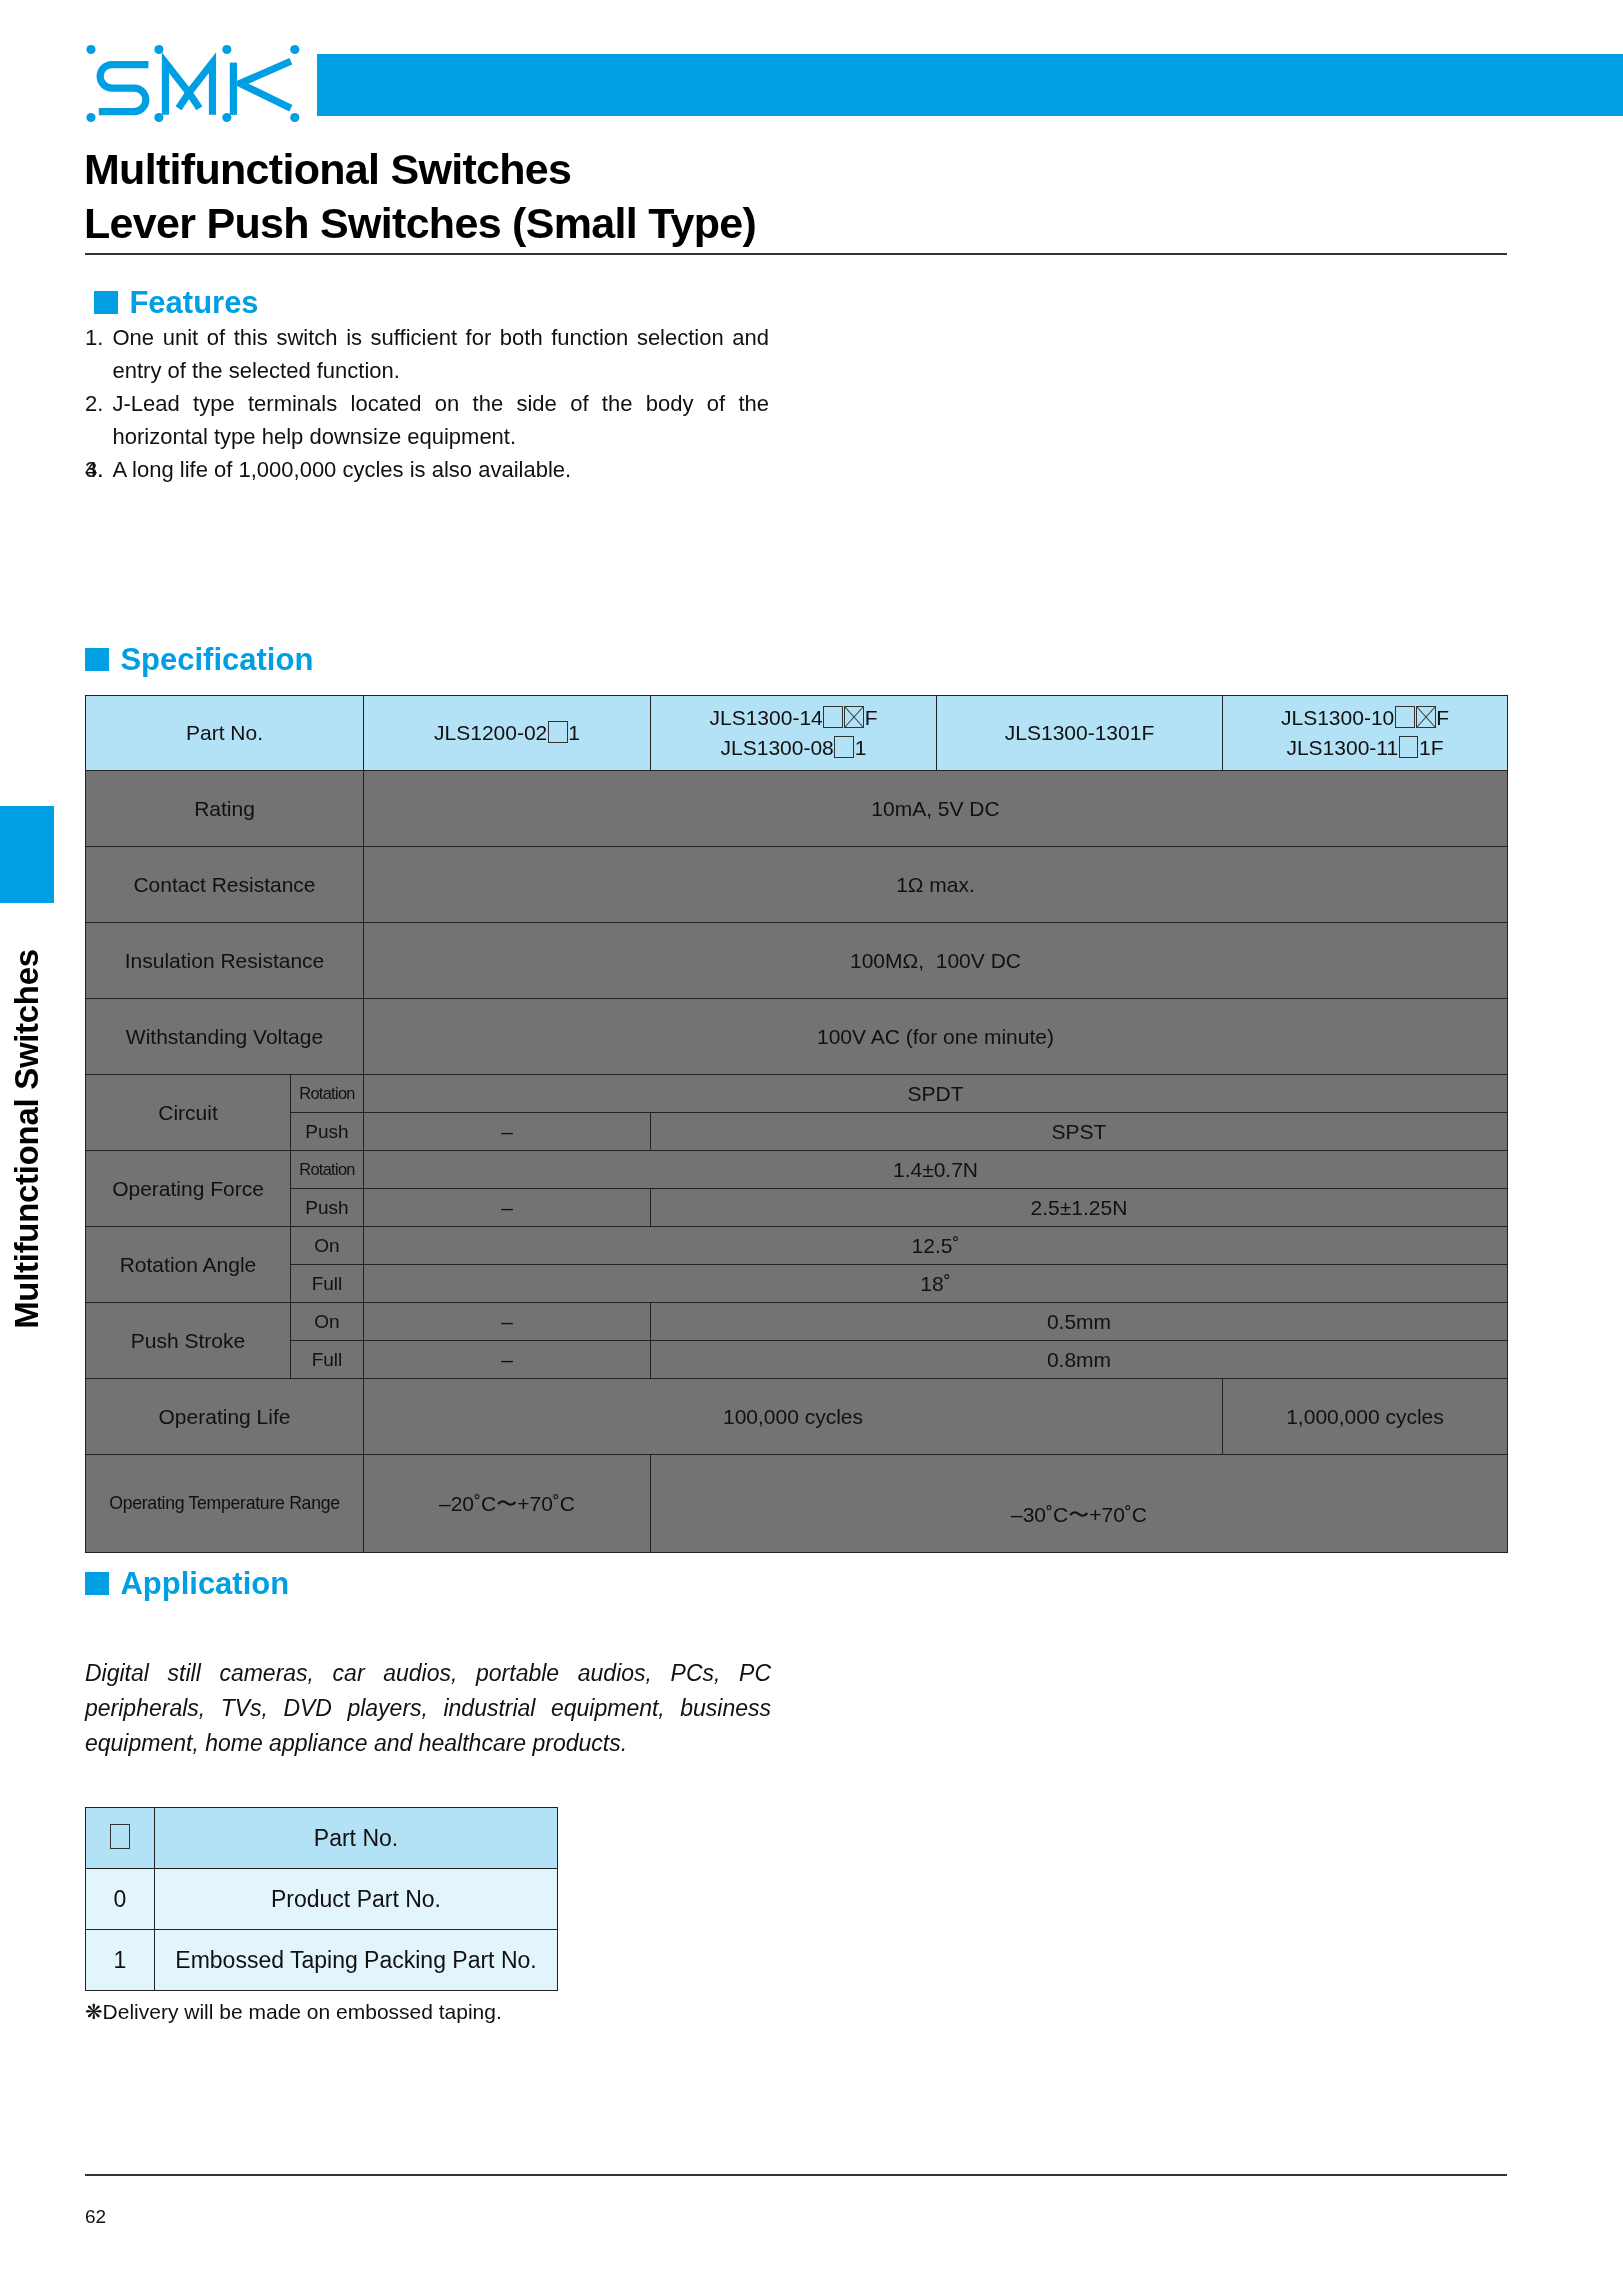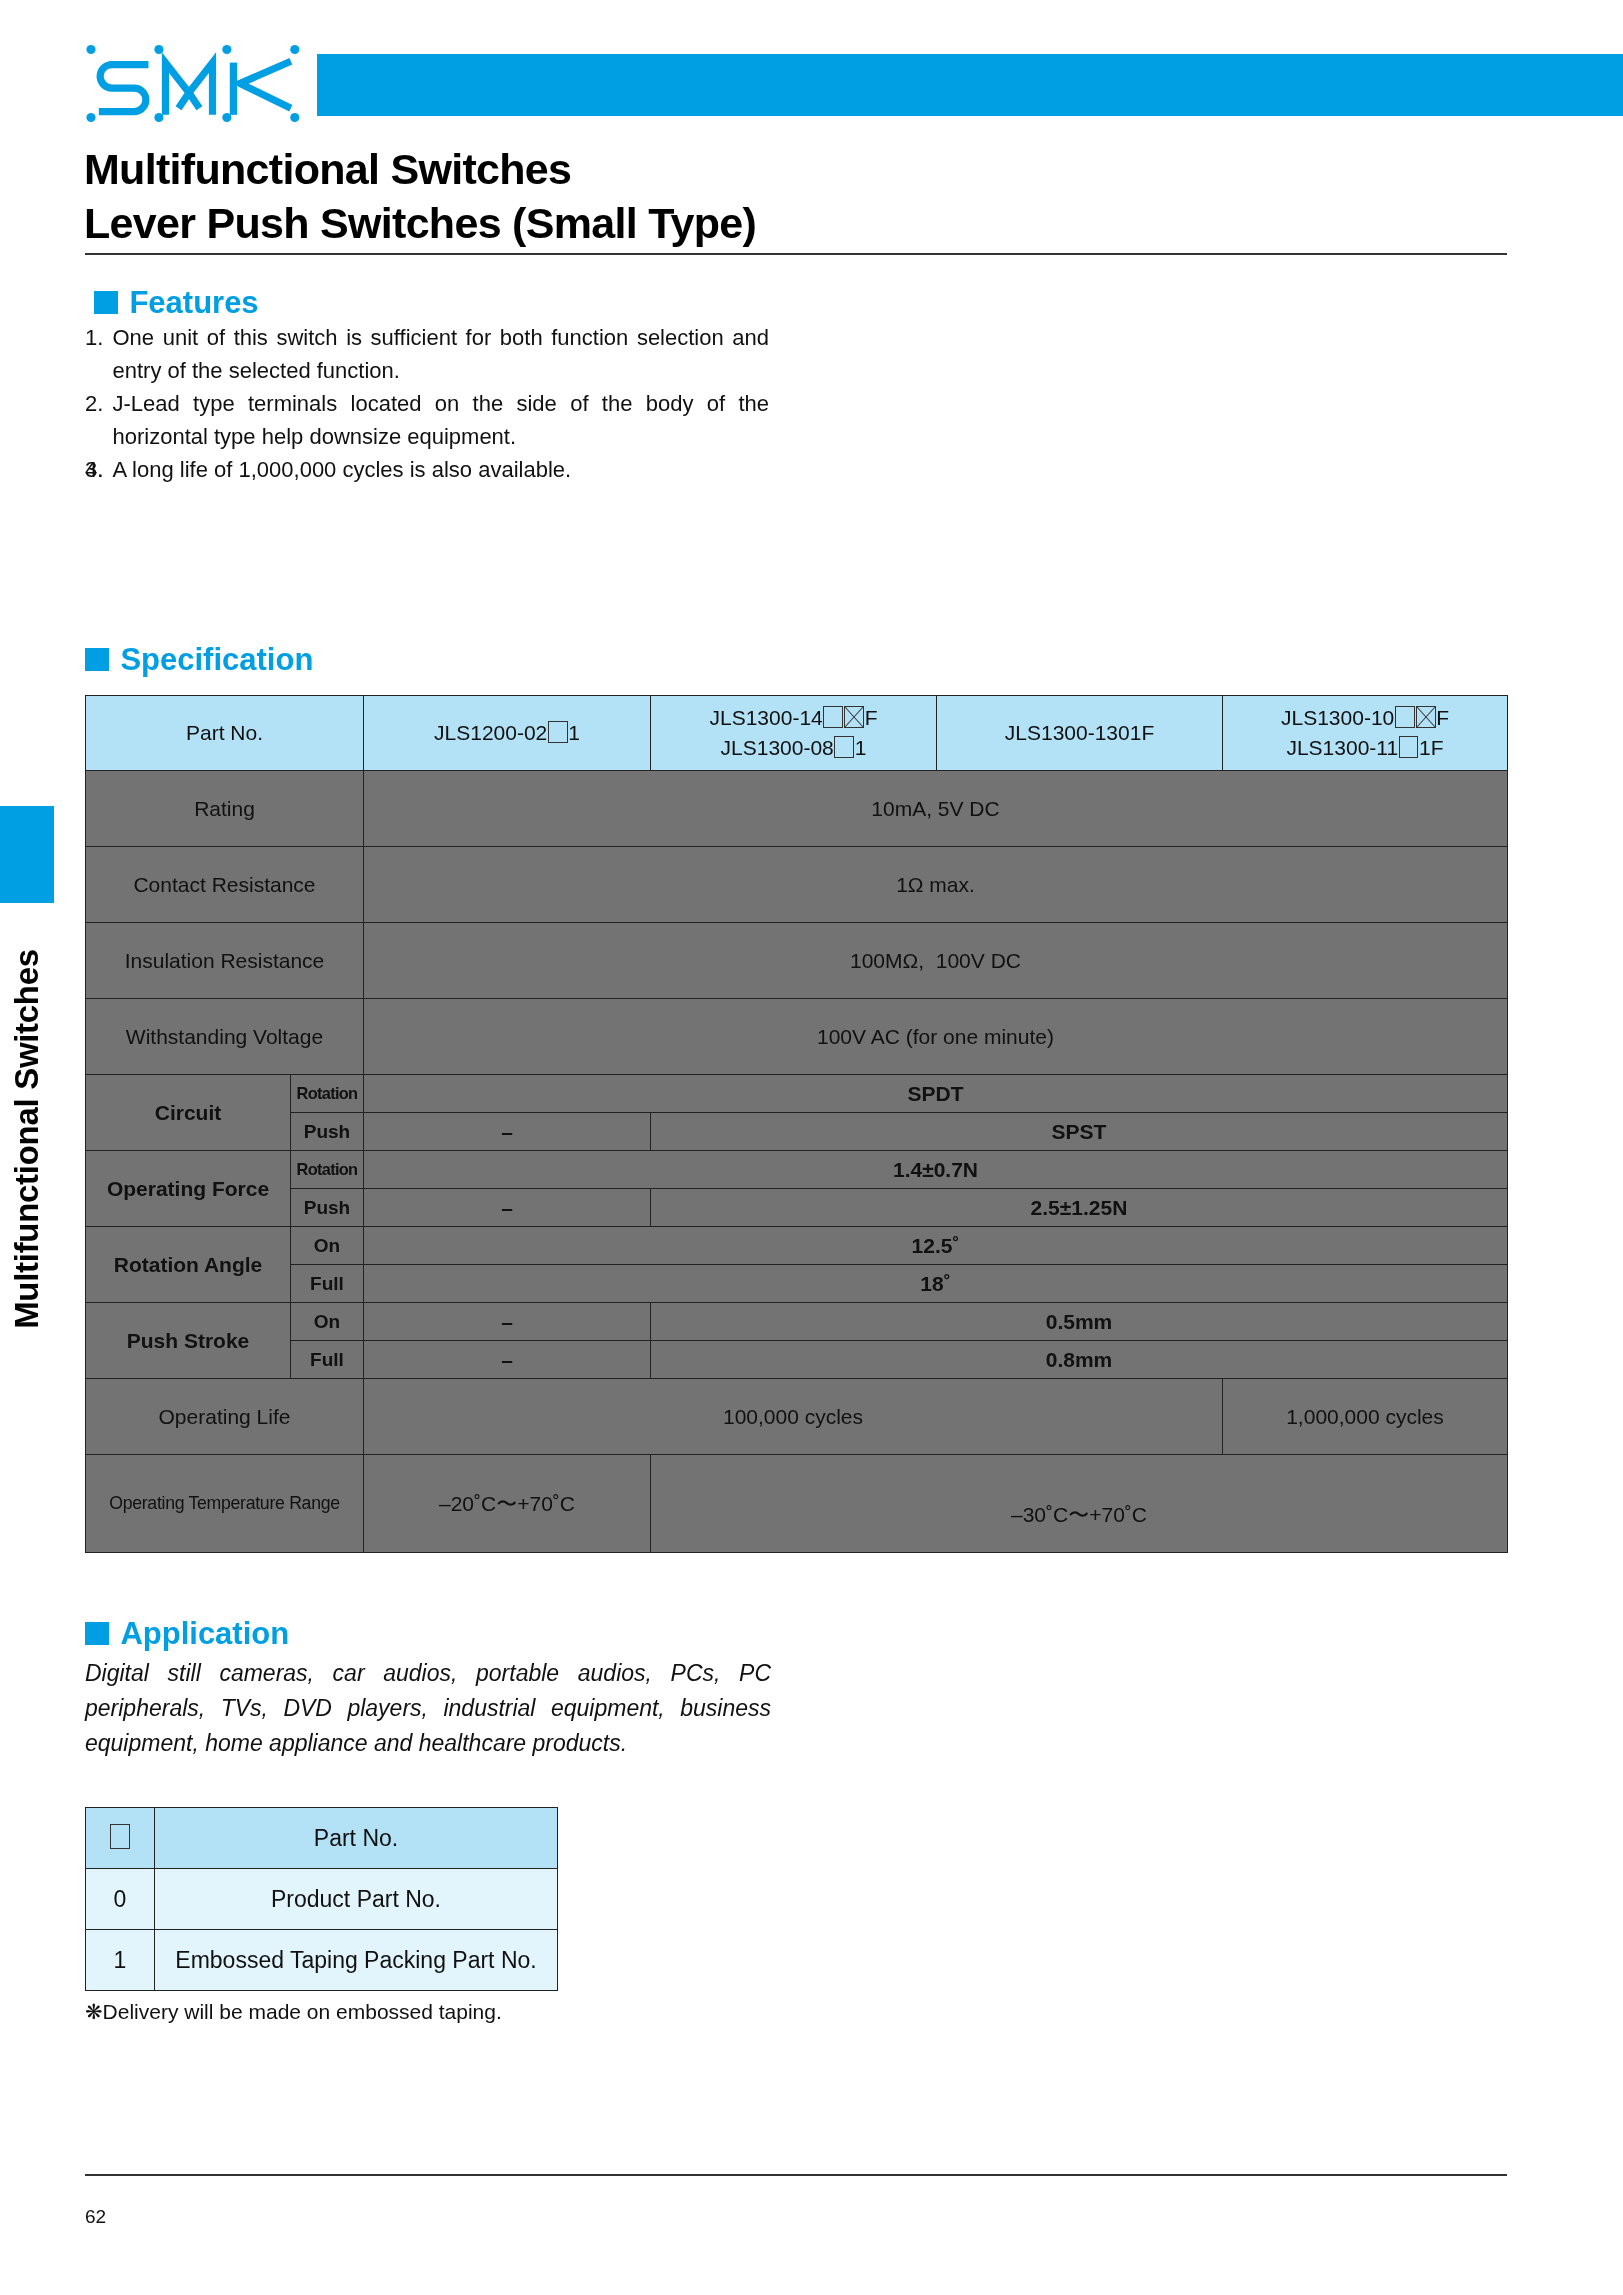--- a/index.html
+++ b/index.html
@@ -23,21 +23,21 @@
   .features .item { position:relative; padding-left:27.5px; text-align:justify; }
   .features .num { position:absolute; left:0; top:0; }
 
   
   table.spec { position:absolute; left:85px; top:695px; width:1422px; border-collapse:collapse;
                table-layout:fixed; font-size:21px; }
   table.spec td { border:1.6px solid #222; text-align:center; vertical-align:middle;
                   background:#737373; padding:0; }
   table.spec tr.hdr td { background:#b3e2f6; height:74px; line-height:30px; }
   table.spec tr.tall td { height:75px; }
-  table.spec tr.short td { height:37px;font-weight:bold; }
+  table.spec tr.short td { height:37px; }
   table.spec td.sub { font-size:19px; }
   table.spec td.sub.small { font-size:16.4px; letter-spacing:-0.7px; }
   table.spec td.lab-small { font-size:17.7px; letter-spacing:-0.3px; }
 
   .box { display:inline-block; width:19.6px; height:22px; border:1px solid #333; vertical-align:-3.3px; margin:0 0.7px; box-sizing:border-box; position:relative; background:transparent; }
   .box.x::before, .box.x::after { content:""; position:absolute; left:50%; top:50%; width:29px; height:1px; background:#333; }
   .box.x::before { transform:translate(-50%,-50%) rotate(48deg); }
   .box.x::after  { transform:translate(-50%,-50%) rotate(-48deg); }
 
   
@@ -201,21 +201,21 @@
   </tr>
 
   <tr class="tall">
     <td colspan="2" class="lab-small">Operating Temperature Range</td>
     <td>–20˚C〜+70˚C</td>
     <td colspan="3" style="padding-top:22px;">–30˚C〜+70˚C</td>
   </tr>
 </tbody>
   </table>
 
-<div class="abs sec-head" style="top:1618px;text-align:center;">
+<div class="abs sec-head" style="top:1568px;text-align:center;">
   <span class="sq"></span>
   <span>Application</span>
 </div>
 <div class="abs app-text">Digital still cameras, car audios, portable audios, PCs, PC peripherals, TVs, DVD players, industrial equipment, business equipment, home appliance and healthcare products.</div>
 
 <table class="parts">
   <colgroup>
       <col style="width:69px">
       <col style="width:403px">
     </colgroup>

